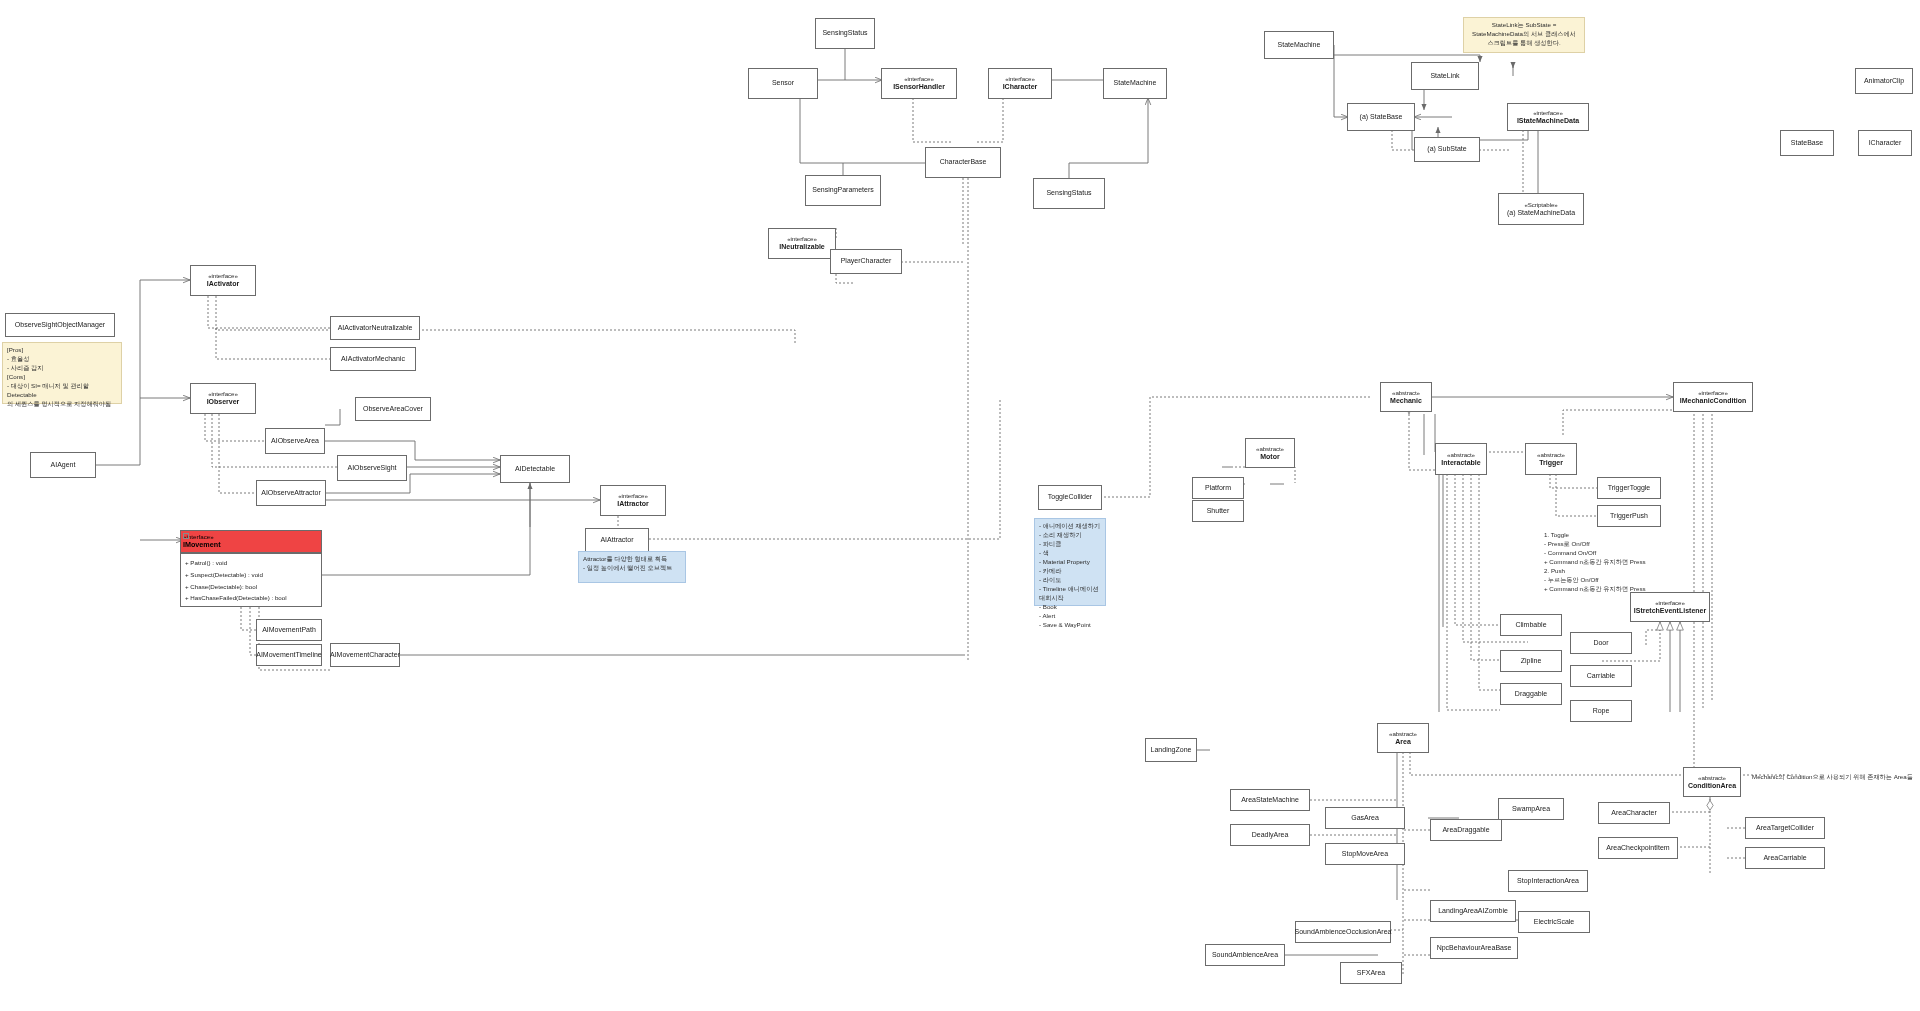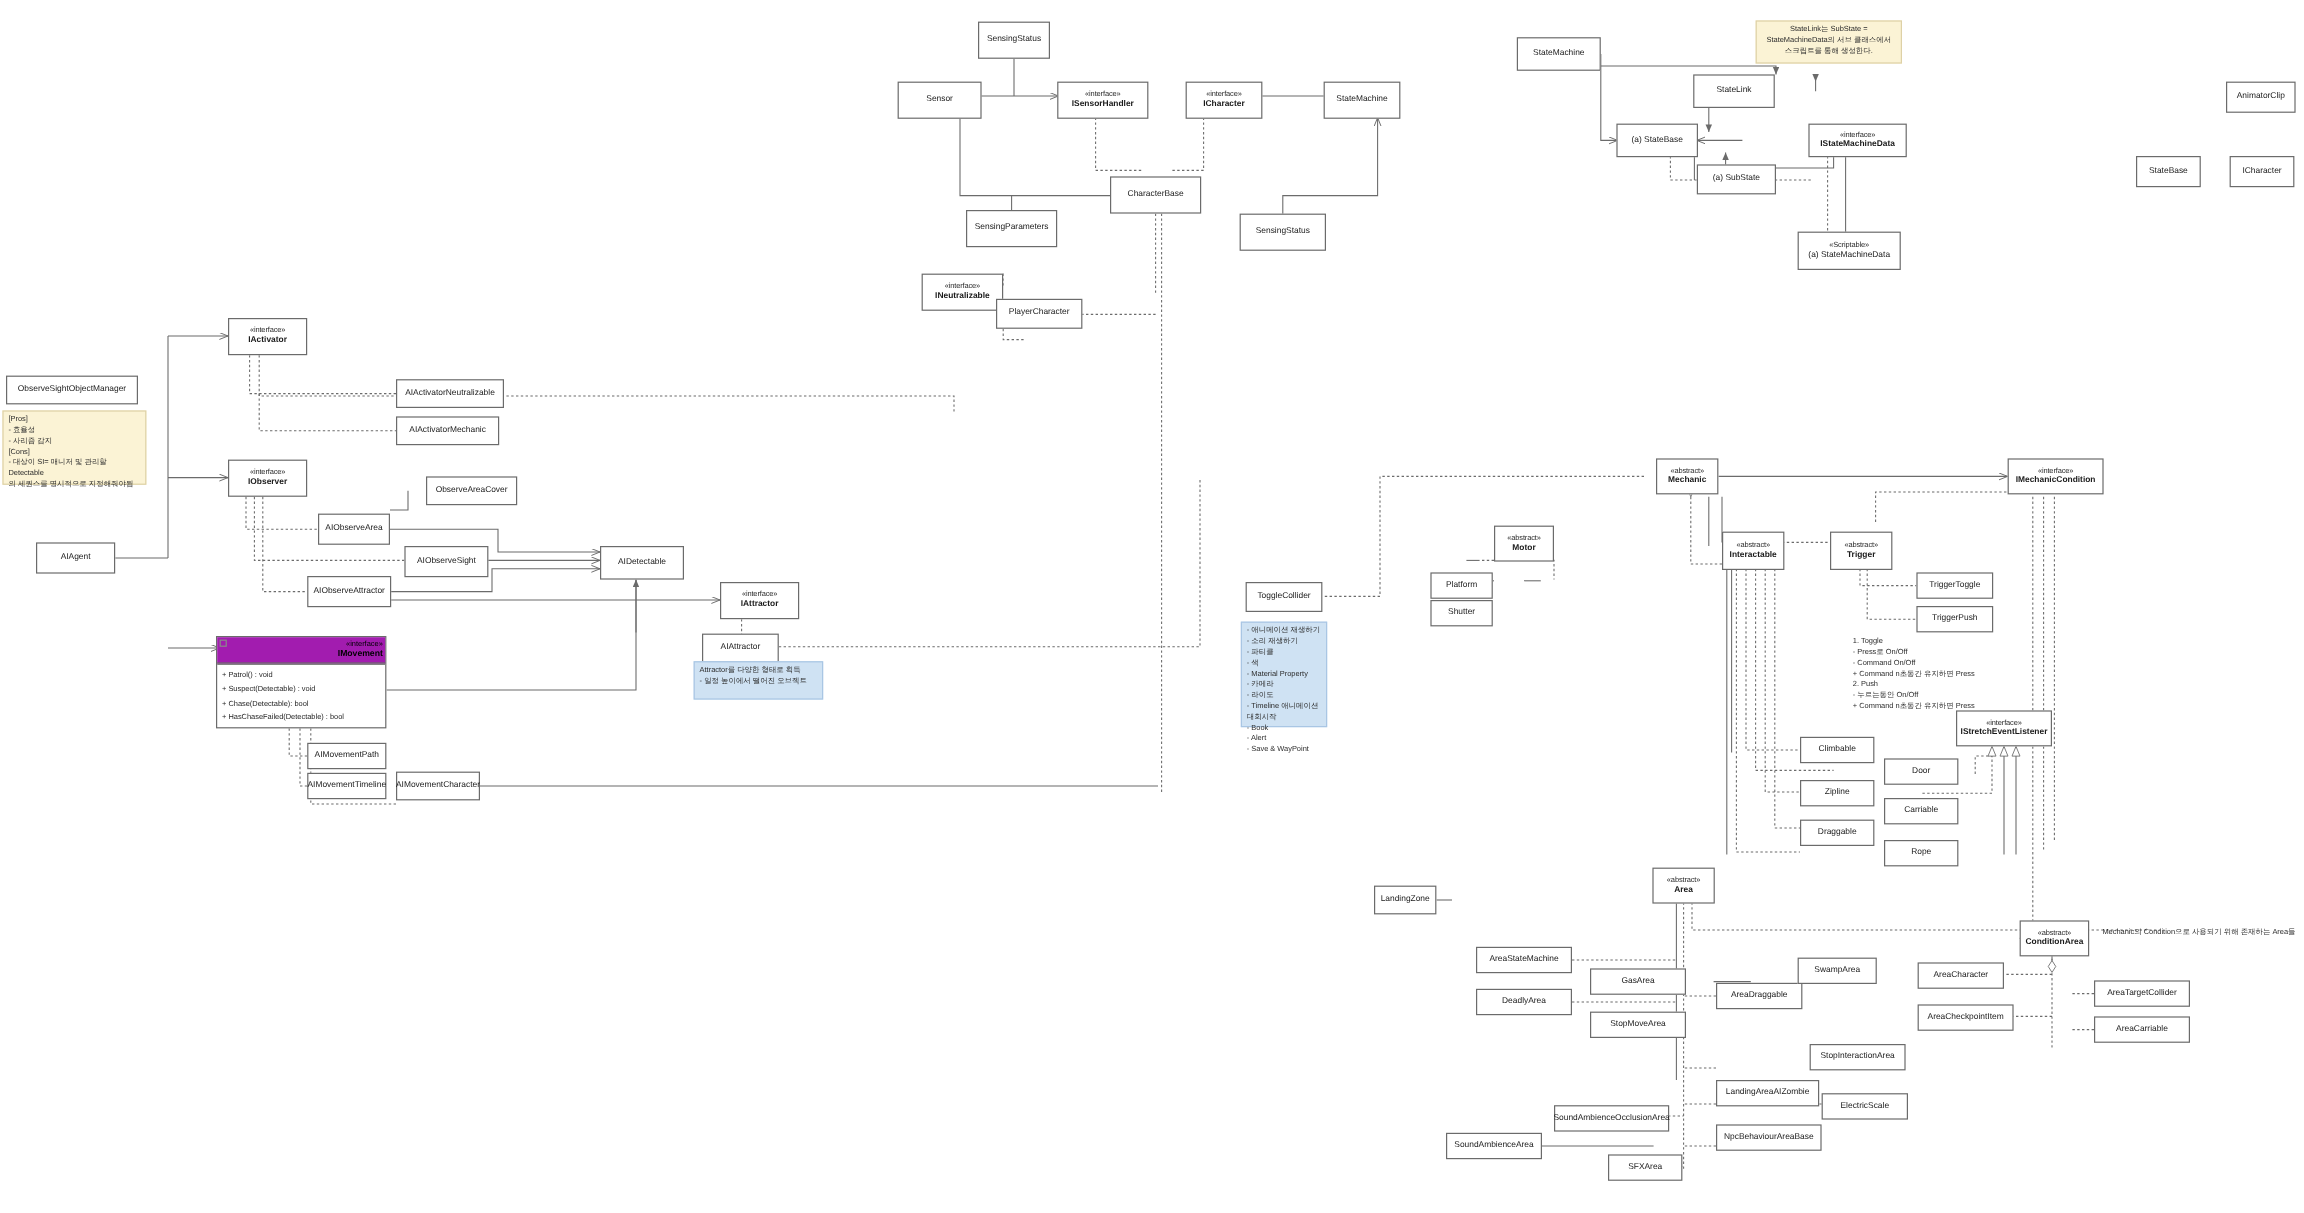--- a/index.html
+++ b/index.html
@@ -18,21 +18,21 @@
 
   .note{position:absolute;box-sizing:border-box;font-size:6.2px;line-height:1.45;
         padding:3px 4px;color:#2c2c2c;white-space:pre-line;}
   .note.yellow{background:#fbf3d5;border:1px solid #ded1a6;}
   .note.blue{background:#cfe2f3;border:1px solid #a9c6e4;}
   .note.plain{background:transparent;border:none;}
   .note.center{text-align:center;}
 
   .clsbox{position:absolute;box-sizing:border-box;border:1px solid #6b6b6b;background:#fff;
           display:flex;flex-direction:column;}
-  .clsbox .hdr{border-bottom:1px solid #6b6b6b;background:#a21caf;text-align:right;
+  .clsbox .hdr{border-bottom:1px solid #6b6b6b;background:#ef4444;text-align:left;
                padding:2px 2px 3px;position:relative;}
   .clsbox .hdr .stereo{font-size:6.2px;display:block;}
   .clsbox .hdr .nm{font-size:7.2px;font-weight:bold;display:block;}
   .clsbox .hdr .sq{position:absolute;left:2px;top:2px;width:4px;height:4px;
                    border:1px solid #8a8a8a;}
   .clsbox .bar{height:4px;background:#d9d9d9;border-bottom:1px solid #6b6b6b;}
   .clsbox .ops{padding:3px 4px;font-size:6.2px;line-height:1.9;color:#1f1f1f;}
 </style>
 </head>
 <body>

